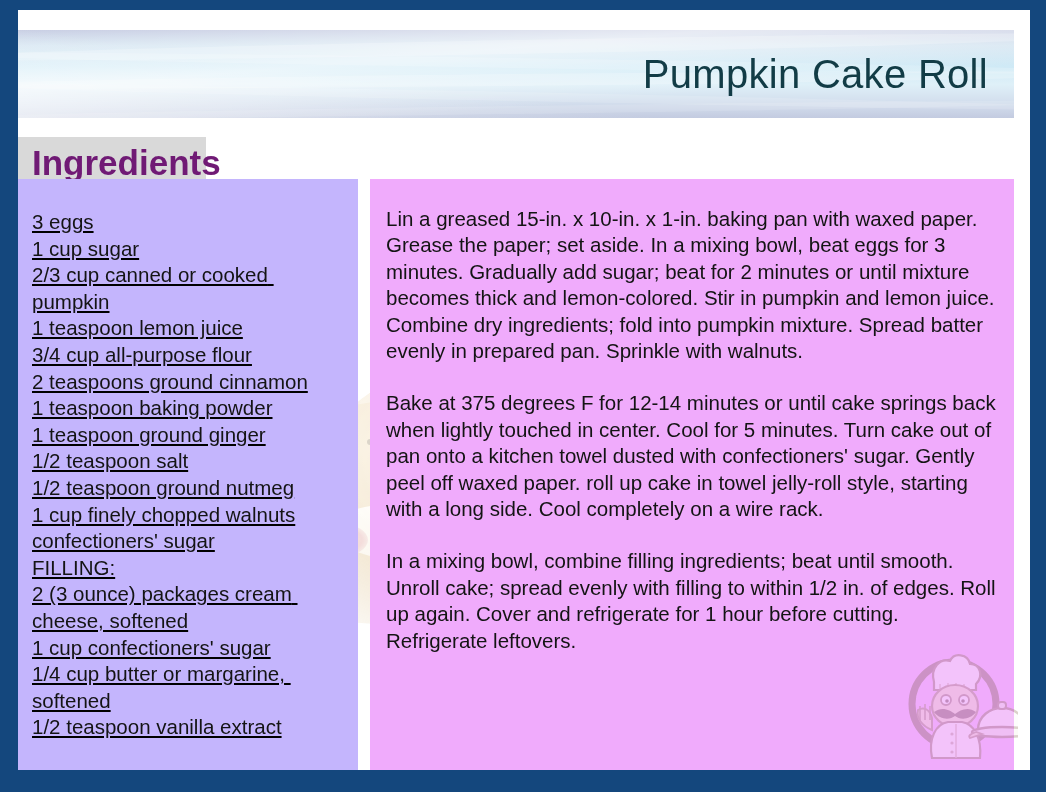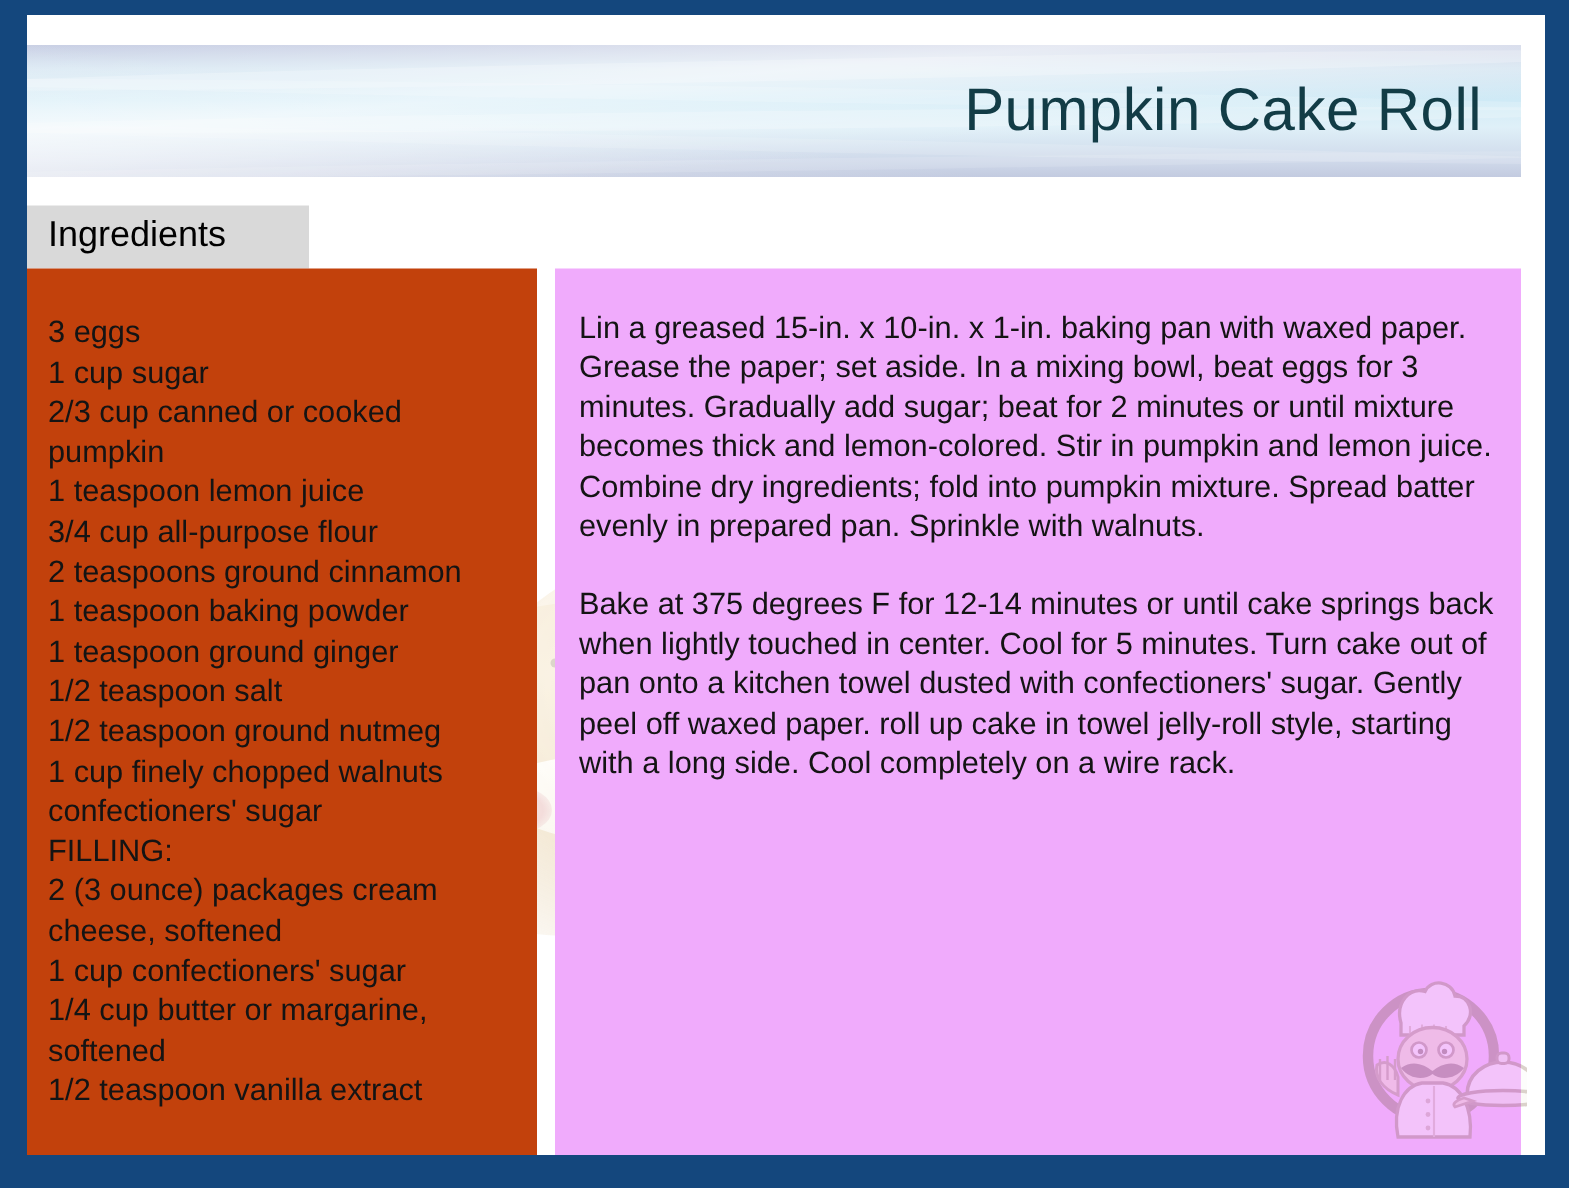--- a/index.html
+++ b/index.html
@@ -82,23 +82,23 @@
     height: 348px;
     opacity: 0.62;
     pointer-events: none;
   }
 
   
   .panel-head {
     position: absolute;
     box-sizing: border-box;
     padding: 6px 18px 4px 14px;
-    font-size: 24px;
-    font-weight: 400;
-    color: #000000;
+    font-size: 35px;
+    font-weight: 700;
+    color: #701a75;
     line-height: 1.15;
     white-space: nowrap;
   }
   .panel-body {
     position: absolute;
     box-sizing: border-box;
   }
 
   
   #ingredients-head {
@@ -106,22 +106,23 @@
     top: 127px;
     width: 188px;
     height: 42px;
     background: #d9d9d9;
   }
   #ingredients-body {
     left: 0px;
     top: 169px;
     width: 340px;
     height: 591px;
-    background: #c2410c;
+    background: #c4b5fd;
     padding: 30px 14px 10px 14px;
+    text-decoration: underline;
   }
   #ingredients-list {
     position: relative;
     font-size: 20.5px;
     line-height: 26.6px;
     color: #141414;
     white-space: pre-wrap;
   }
 
   
@@ -241,20 +242,21 @@
 FILLING:
 2 (3 ounce) packages cream cheese, softened
 1 cup confectioners' sugar
 1/4 cup butter or margarine, softened
 1/2 teaspoon vanilla extract</div>
     </div>
 
     <div class="panel-body" id="directions-body">
       <p class="para">Lin a greased 15-in. x 10-in. x 1-in. baking pan with waxed paper. Grease the paper; set aside. In a mixing bowl, beat eggs for 3 minutes. Gradually add sugar; beat for 2 minutes or until mixture becomes thick and lemon-colored. Stir in pumpkin and lemon juice. Combine dry ingredients; fold into pumpkin mixture. Spread batter evenly in prepared pan. Sprinkle with walnuts.</p>
       <p class="para">Bake at 375 degrees F for 12-14 minutes or until cake springs back when lightly touched in center. Cool for 5 minutes. Turn cake out of pan onto a kitchen towel dusted with confectioners' sugar. Gently peel off waxed paper. roll up cake in towel jelly-roll style, starting with a long side. Cool completely on a wire rack.</p>
+      <p class="para">In a mixing bowl, combine filling ingredients; beat until smooth. Unroll cake; spread evenly with filling to within 1/2 in. of edges. Roll up again. Cover and refrigerate for 1 hour before cutting. Refrigerate leftovers.</p>
     </div>
 
     <svg id="chef-logo" viewBox="0 0 128 128">
       <g fill="none" stroke="#7a5c48" stroke-width="2.6">
         <circle cx="64" cy="70" r="42" stroke-width="7"></circle>
       </g>
       <g>
         <path d="M44 48 C40 34 50 24 60 27 C64 18 78 20 80 30 C90 30 94 42 86 50 L86 56 L44 56 Z" fill="#fdfdfb" stroke="#8b6d57" stroke-width="2.2"></path>
         <path d="M50 50 L50 58 M58 49 L58 58 M66 49 L66 58 M74 50 L74 58" stroke="#c2ab97" stroke-width="1.4" fill="none"></path>
         <ellipse cx="65" cy="72" rx="23" ry="21" fill="#efe0bd" stroke="#9a7a5e" stroke-width="2.2"></ellipse>

